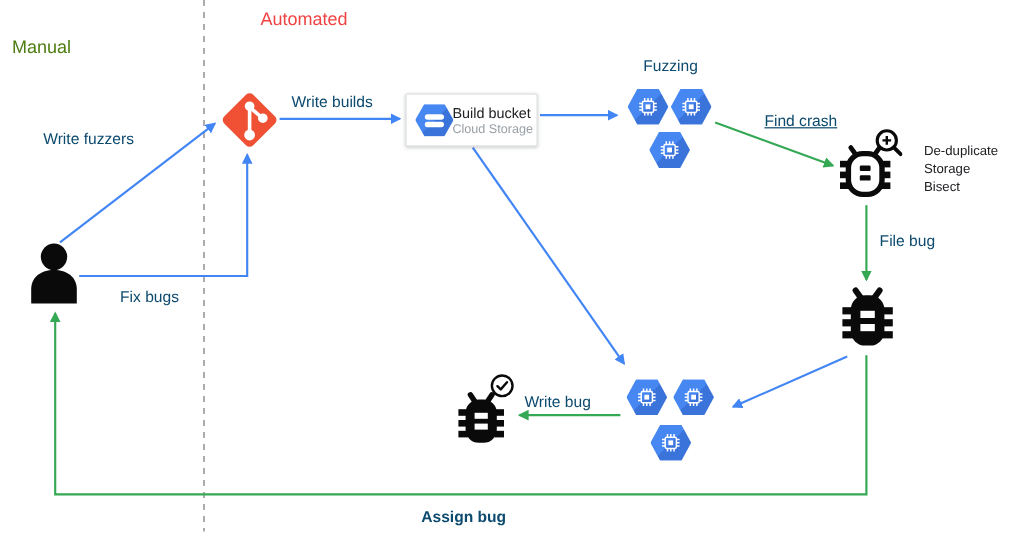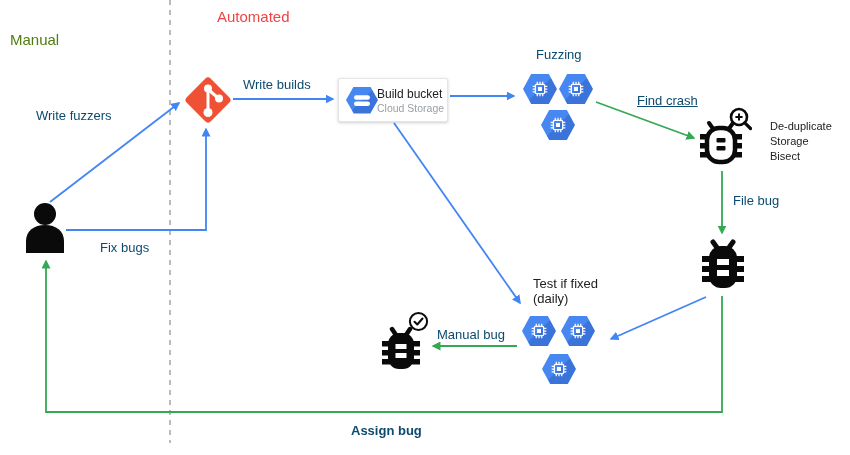--- a/index.html
+++ b/index.html
@@ -168,24 +168,20 @@
     <rect x="1" y="28" width="9" height="6" fill="#0a0a0a"></rect>
     <rect x="1" y="38" width="9" height="6" fill="#0a0a0a"></rect>
     <rect x="34" y="18" width="9" height="6" fill="#0a0a0a"></rect>
     <rect x="34" y="28" width="9" height="6" fill="#0a0a0a"></rect>
     <rect x="34" y="38" width="9" height="6" fill="#0a0a0a"></rect>
     <rect x="8" y="8" width="28" height="42" rx="12" fill="#0a0a0a"></rect>
     <rect x="16" y="21" width="12" height="6" fill="#fff"></rect>
     <rect x="16" y="32" width="12" height="6" fill="#fff"></rect>
   </svg>
 
-  <div class="two-lines" style="left:533px; top:276px;">
-    <span>Test if fixed</span>
-    <span>(daily)</span>
-  </div>
   <div class="hex" style="left:522px; top:316px;">
       <svg>
         <use href="#chip"></use>
       </svg>
     </div>
   <div class="hex" style="left:561px; top:316px;">
       <svg>
         <use href="#chip"></use>
       </svg>
     </div>
@@ -211,16 +207,16 @@
   <svg class="abs" style="left:408px; top:311px;" width="21" height="21" viewBox="0 0 21 21">
     <circle cx="10.5" cy="10.5" r="8.6" fill="#fff" stroke="#0a0a0a" stroke-width="2"></circle>
     <path d="M6.5,10.8 L9.3,13.5 L14.5,7.5" fill="none" stroke="#0a0a0a" stroke-width="2" stroke-linecap="round" stroke-linejoin="round"></path>
   </svg>
 
   <div class="lbl" style="left:36px; top:108px;">Write fuzzers</div>
   <div class="lbl" style="left:243px; top:77px;">Write builds</div>
   <div class="lbl" style="left:637px; top:93px;text-decoration:underline;">Find crash</div>
   <div class="lbl" style="left:733px; top:193px;">File bug</div>
   <div class="lbl" style="left:100px; top:240px;text-align:center;">Fix bugs</div>
-  <div class="lbl" style="left:437px; top:327px;">Manual bug</div>
+  <div class="lbl" style="left:437px; top:327px;">Write bug</div>
   <div class="lbl" style="left:351px; top:423px;font-weight:bold;">Assign bug</div>
 
 </div>
 
 </body></html>

